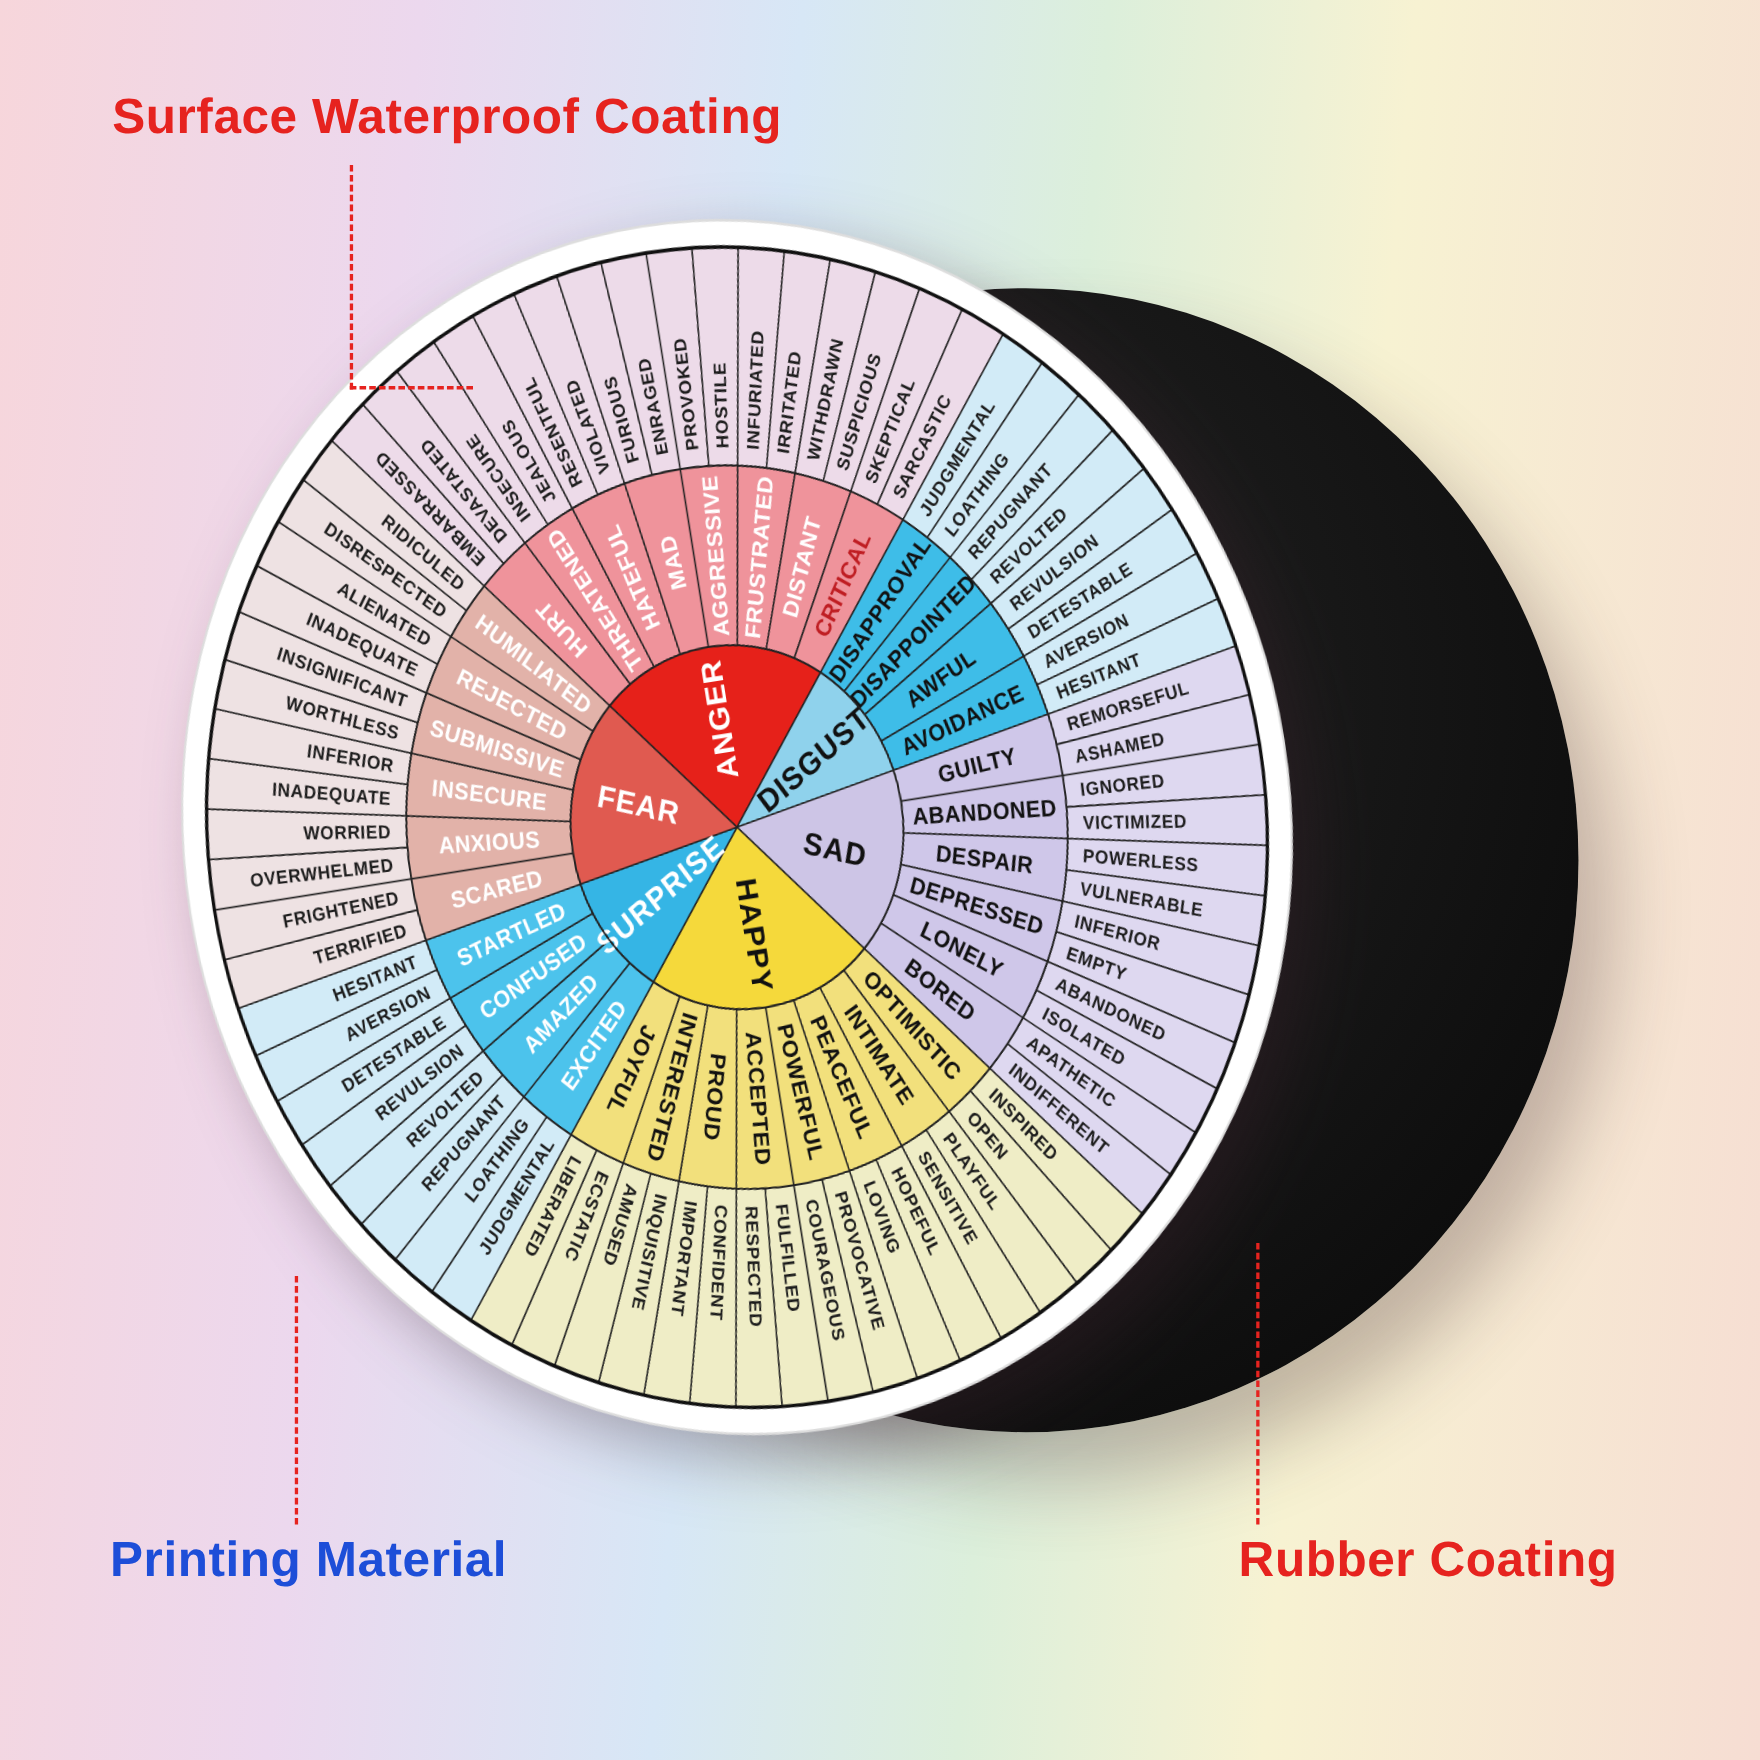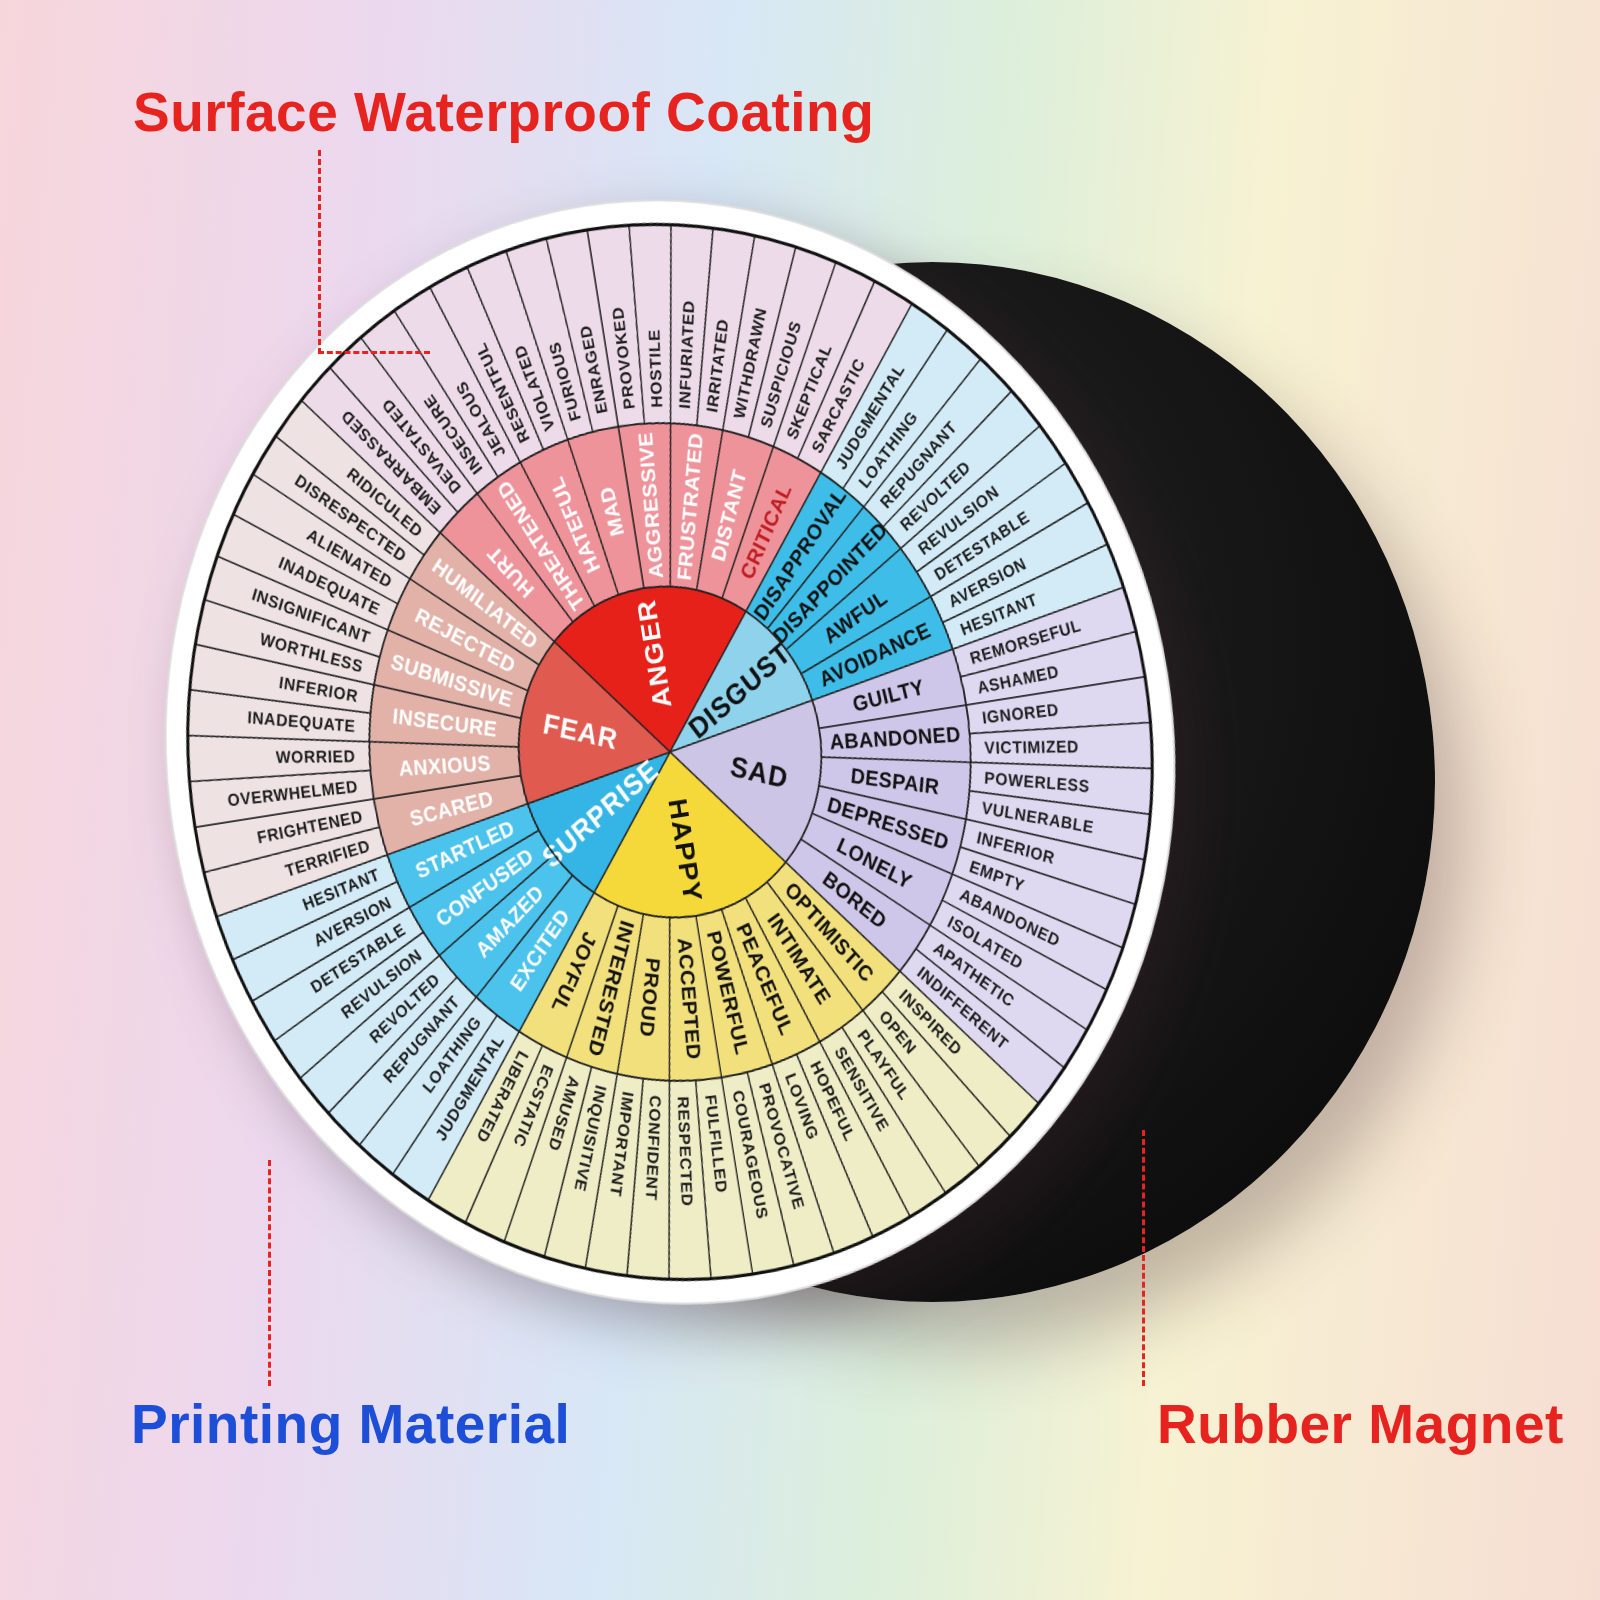--- a/index.html
+++ b/index.html
@@ -11,21 +11,21 @@
     border-radius:50%;
     box-shadow: 30px 45px 70px rgba(70,40,50,.30);
   }
   .wheel-wrap {
     position:absolute; left:95px; top:177px; width:1150px; height:1150px;
     transform: rotate(-9deg) scaleX(0.91);
     filter: drop-shadow(20px 26px 30px rgba(60,35,45,.35));
   }
   .wheel-wrap svg { width:100%; height:100%; display:block;
     font-family:"Liberation Sans","DejaVu Sans",sans-serif; }
-  .ann { position:absolute; font-size:55px; font-weight:bold; letter-spacing:.5px; white-space:nowrap;margin-left:31px; }
+  .ann { position:absolute; font-size:45px; font-weight:bold; letter-spacing:.5px; white-space:nowrap; }
   .ann-surface  { left:102px;  top:80px; }
   .ann-printing { left:100px;  top:1392px; }
   .ann-magnet   { left:1126px; top:1392px; }
   .conn { position:absolute; }
   .conn-surface  { left:318px;  top:150px;  width:112px; height:204px;
                    border-left:3px dashed; border-bottom:3px dashed; }
   .conn-printing { left:268px;  top:1160px; width:3px;  height:226px; border-left:3px dashed; }
   .conn-magnet   { left:1142px; top:1130px; width:3px;  height:256px; border-left:3px dashed; }
 </style>
 </head>
@@ -272,14 +272,14 @@
         <circle cx="0" cy="0" r="478" fill="none" stroke="#111111" stroke-width="3"></circle>
       </svg>
   </div>
 
   <div class="conn conn-surface" style="border-color: rgb(230, 35, 31);"></div>
   <div class="conn conn-printing" style="border-color: rgb(230, 35, 31);"></div>
   <div class="conn conn-magnet" style="border-color: rgb(230, 35, 31);"></div>
 
   <div class="ann ann-surface" style="color: rgb(230, 35, 31);">Surface Waterproof Coating</div>
   <div class="ann ann-printing" style="color: #1d4ed8;">Printing Material</div>
-  <div class="ann ann-magnet" style="color: rgb(230, 35, 31);">Rubber Magnet</div>
+  <div class="ann ann-magnet" style="color: rgb(230, 35, 31);">Rubber Coating</div>
 </div>
 
 </body></html>

